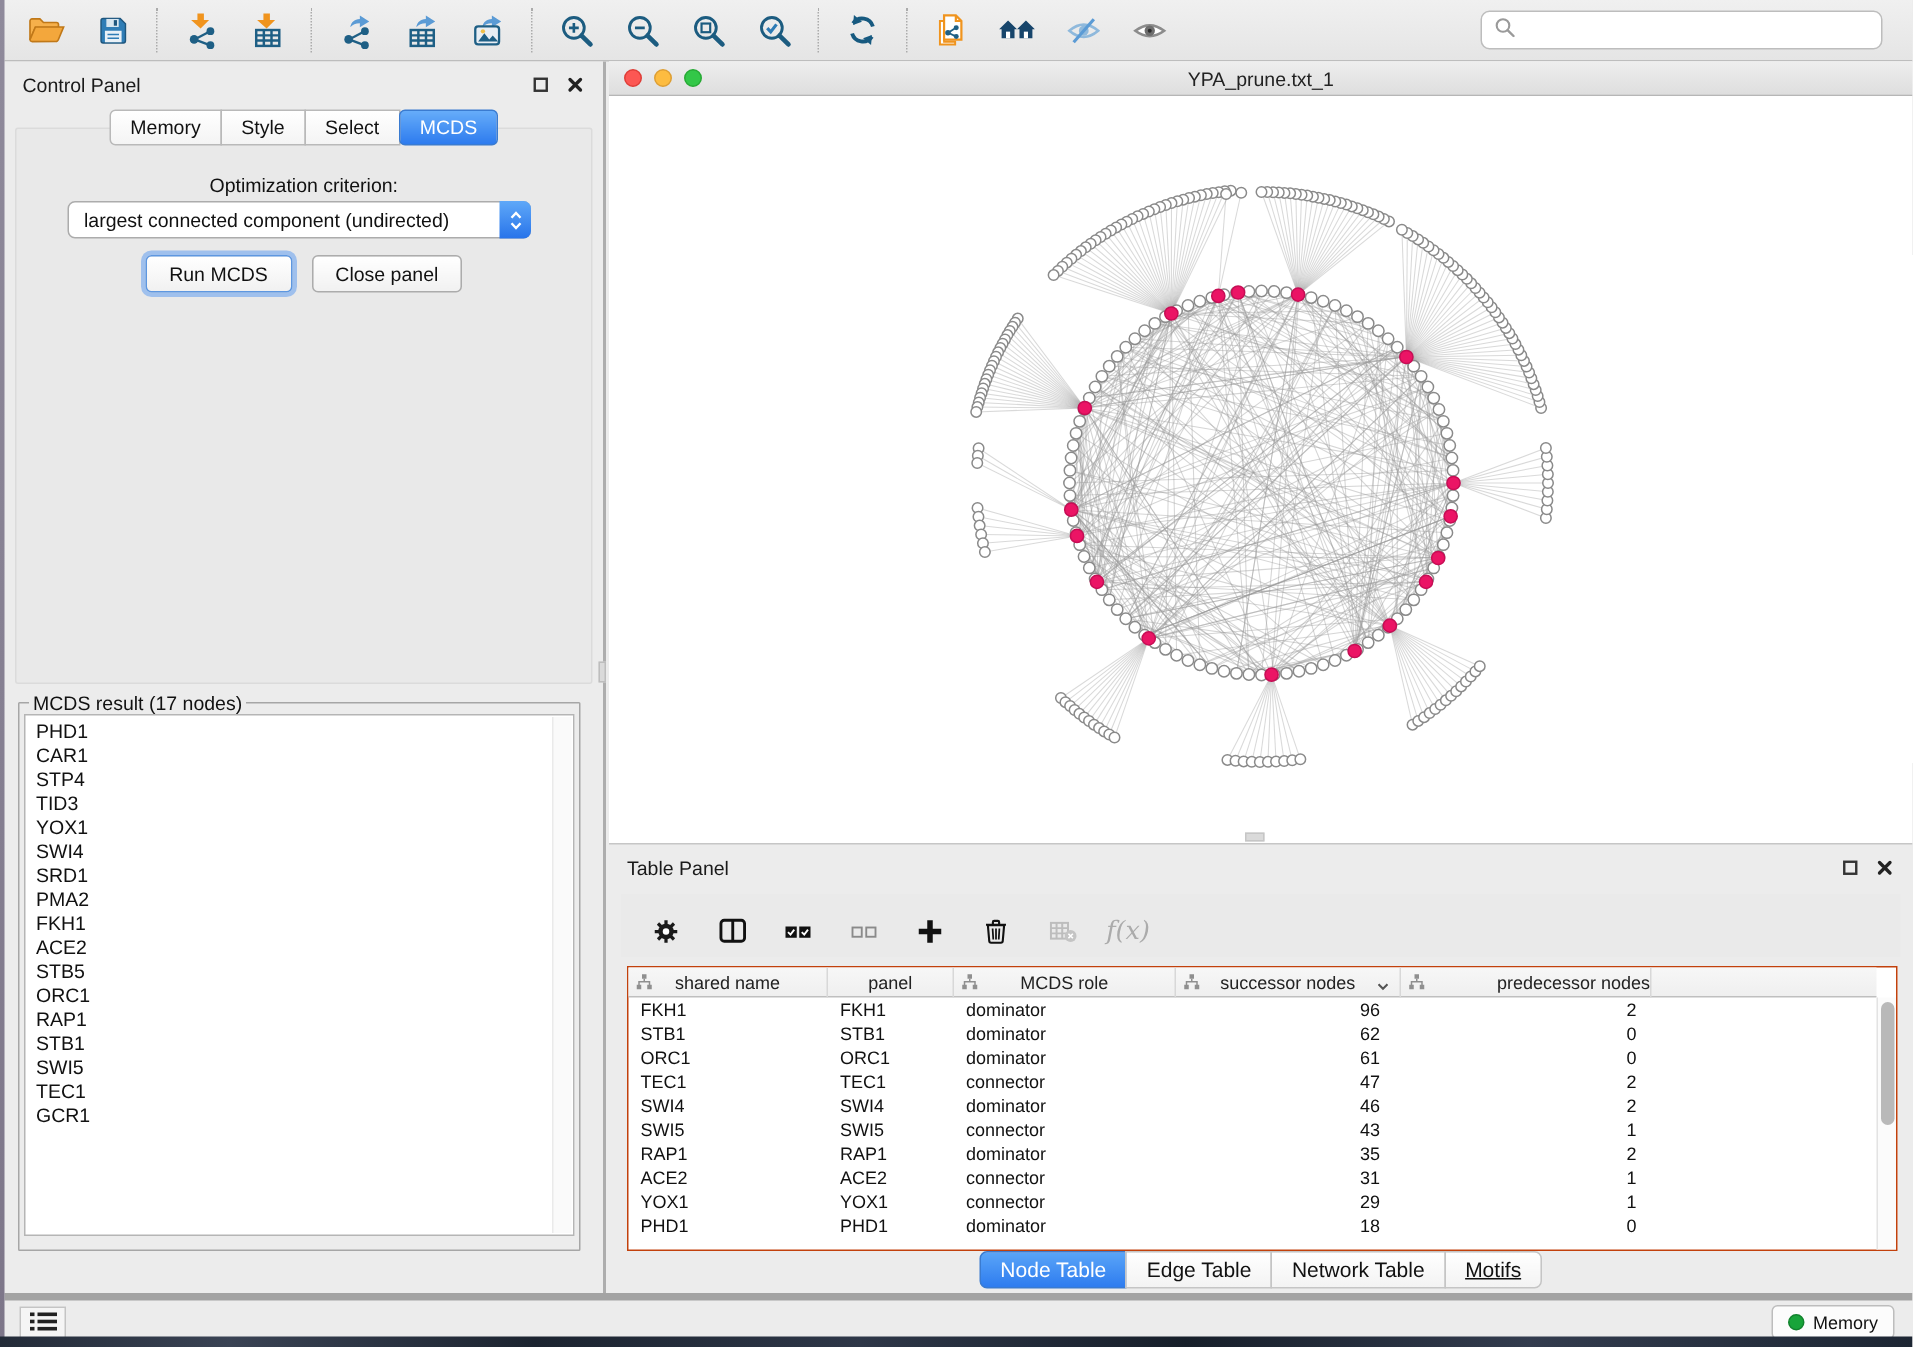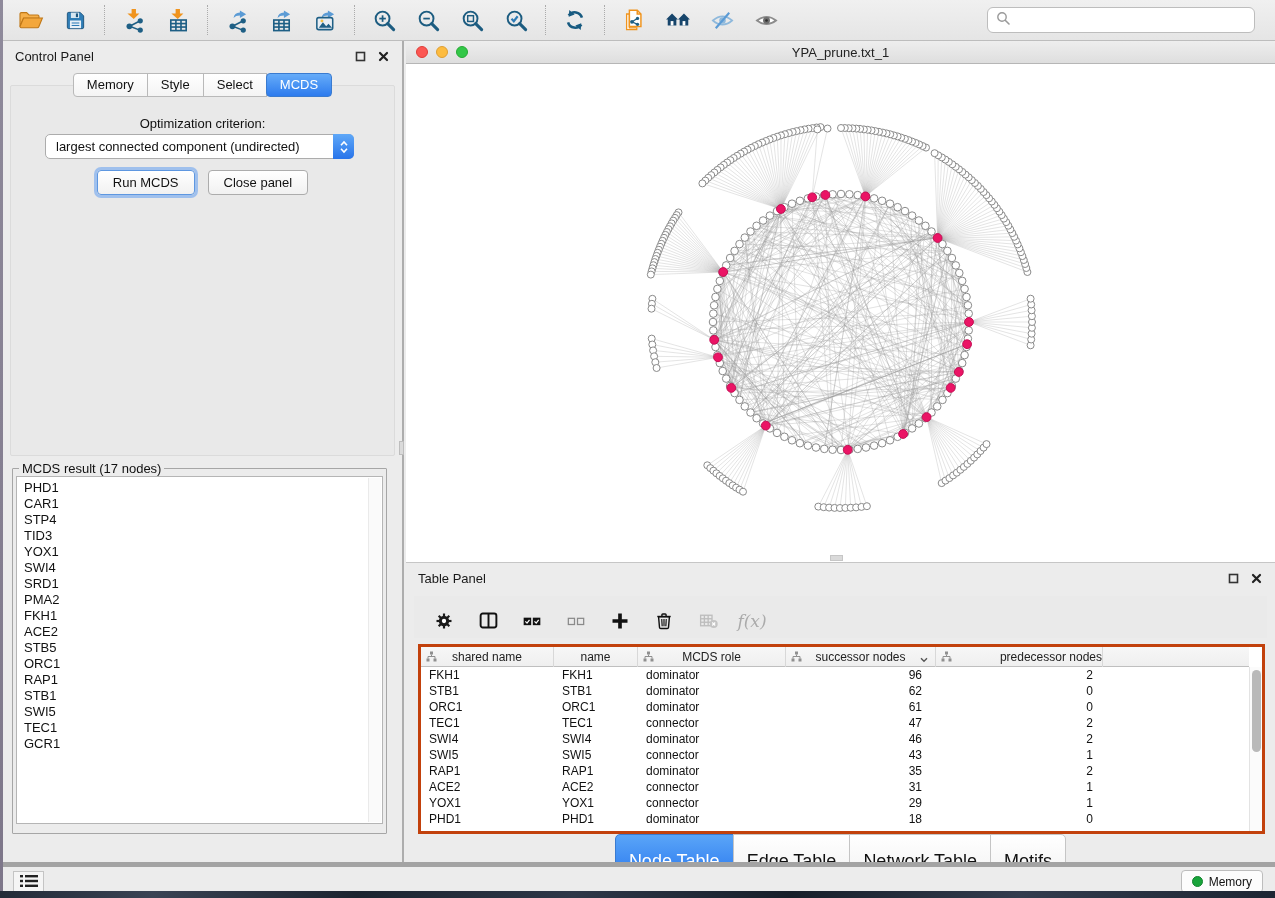--- a/index.html
+++ b/index.html
@@ -74,36 +74,36 @@
   .vgrip { position:absolute; left:399px; top:441px; width:5px; height:14px; background:#DADADA; border:1px solid #BDBDBD; z-index:5; }
   .hgrip { position:absolute; left:830px; top:555px; width:13px; height:6px; background:#DADADA; border:1px solid #C6C6C6; z-index:5; }
 
   
   #table-panel { position:absolute; left:406px; top:562px; width:869px; height:300px; background:#ECECEC; border-top:1px solid #C6C6C6; }
   #tp-toolbar { position:absolute; left:8px; top:33px; right:8px; height:42px; background:#EAEAEA;
     display:flex; align-items:center; gap:16px; padding-left:16px; }
   .tp-btn { width:28px; height:28px; border:none; background:transparent; display:flex; align-items:flex-end; justify-content:center; cursor:pointer; }
   .fx { font-family:"DejaVu Serif", serif; font-style:italic; font-size:17px; color:#ABABAB; }
 
-  #table-wrap { position:absolute; left:12px; top:81px; width:847px; height:190px; background:#fff; border:3px solid #c2410c; }
+  #table-wrap { position:absolute; left:12px; top:81px; width:847px; height:190px; background:#fff; border:1px solid #c2410c; }
   #thead { position:absolute; left:0; top:0; right:13px; height:20px; background:linear-gradient(#F7F7F7,#EFEFEF); border-bottom:1px solid #BFBFBF; display:flex; }
   .th { position:relative; height:20px; border-right:1px solid #D8D8D8; display:flex; align-items:center; justify-content:center; font-size:12px; color:#222; cursor:pointer; }
   .th .tree-ic { position:absolute; left:5px; top:4px; }
   .th .sort-ic { position:absolute; right:6px; top:6px; }
   #tbody { position:absolute; left:0; top:20px; right:13px; bottom:0; overflow:hidden; }
   .tr { display:flex; height:16px; cursor:default; }
   .td { font-size:12px; color:#111; line-height:16px; white-space:nowrap; overflow:hidden; }
   .td.txt { padding-left:8px; text-align:left; }
   .td.num { text-align:right; }
   #vscroll { position:absolute; right:0; top:20px; bottom:0; width:13px; background:#FBFBFB; border-left:1px solid #E3E3E3; }
   #vthumb { position:absolute; left:2px; top:3px; width:9px; height:82px; border-radius:5px; background:#B9B9B9; }
 
   #tp-tabs { position:absolute; left:0; right:0; top:271px; display:flex; justify-content:center; }
-  .tp-tab { font-size:18px; color:#111; background:linear-gradient(#FFFFFF,#F3F3F3); border:1px solid #C5C5C5;
-    padding:16px 13px 4px; cursor:pointer; margin-left:-1px; }
+  .tp-tab { font-size:14px; color:#111; background:linear-gradient(#FFFFFF,#F3F3F3); border:1px solid #C5C5C5;
+    padding:3px 13px 4px; cursor:pointer; margin-left:-1px; }
   .tp-tab:first-child { border-radius:5px 0 0 5px; margin-left:0; }
   .tp-tab:last-child { border-radius:0 5px 5px 0;text-decoration:underline; }
   .tp-tab.selected { background:linear-gradient(#5AA5F8,#2E7CEF); border-color:#3A7BD0; color:#fff; }
 
   
   #status-bar { position:absolute; left:3px; bottom:7px; width:1272px; height:29px; background:#ECECEC; border-top:5px solid #a3a3a3; }
   #list-btn { position:absolute; left:10px; top:4px; width:31px; height:22px; background:#F5F5F5; border:1px solid #C4C4C4;
     display:flex; align-items:center; justify-content:center; cursor:pointer; }
   #memory-btn { position:absolute; right:12px; top:3px; height:23px; background:#FCFCFC; border:1px solid #BDBDBD;
     border-radius:4px; display:flex; align-items:center; gap:6px; padding:0 10px; cursor:pointer; }
@@ -1277,21 +1277,21 @@
           <div class="th" style="width: 133px;">
             <span class="tree-ic"><svg width="11" height="11" viewBox="0 0 11 11">
                 <rect x="4" y="0.5" width="3" height="3" fill="#8f8f8f"></rect>
                 <rect x="0.5" y="7.5" width="3" height="3" fill="#8f8f8f"></rect>
                 <rect x="7.5" y="7.5" width="3" height="3" fill="#8f8f8f"></rect>
                 <path d="M5.5 3.5 V5.5 M2 7.6 V5.5 H9 V7.6" stroke="#8f8f8f" fill="none"></path>
               </svg></span>
             <span>shared name</span>
           </div>
           <div class="th" style="width: 84px;">
-            <span>name</span>
+            <span>panel</span>
           </div>
           <div class="th" style="width: 148px;">
             <span class="tree-ic"><svg width="11" height="11" viewBox="0 0 11 11">
                 <rect x="4" y="0.5" width="3" height="3" fill="#8f8f8f"></rect>
                 <rect x="0.5" y="7.5" width="3" height="3" fill="#8f8f8f"></rect>
                 <rect x="7.5" y="7.5" width="3" height="3" fill="#8f8f8f"></rect>
                 <path d="M5.5 3.5 V5.5 M2 7.6 V5.5 H9 V7.6" stroke="#8f8f8f" fill="none"></path>
               </svg></span>
             <span>MCDS role</span>
           </div>

